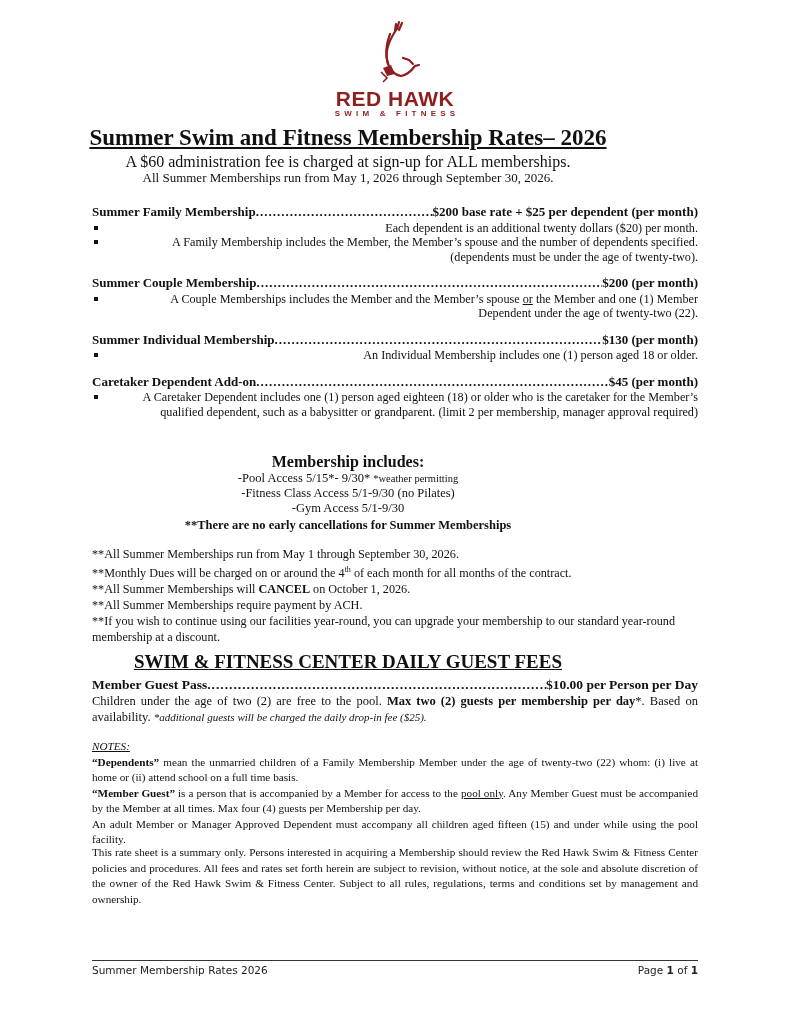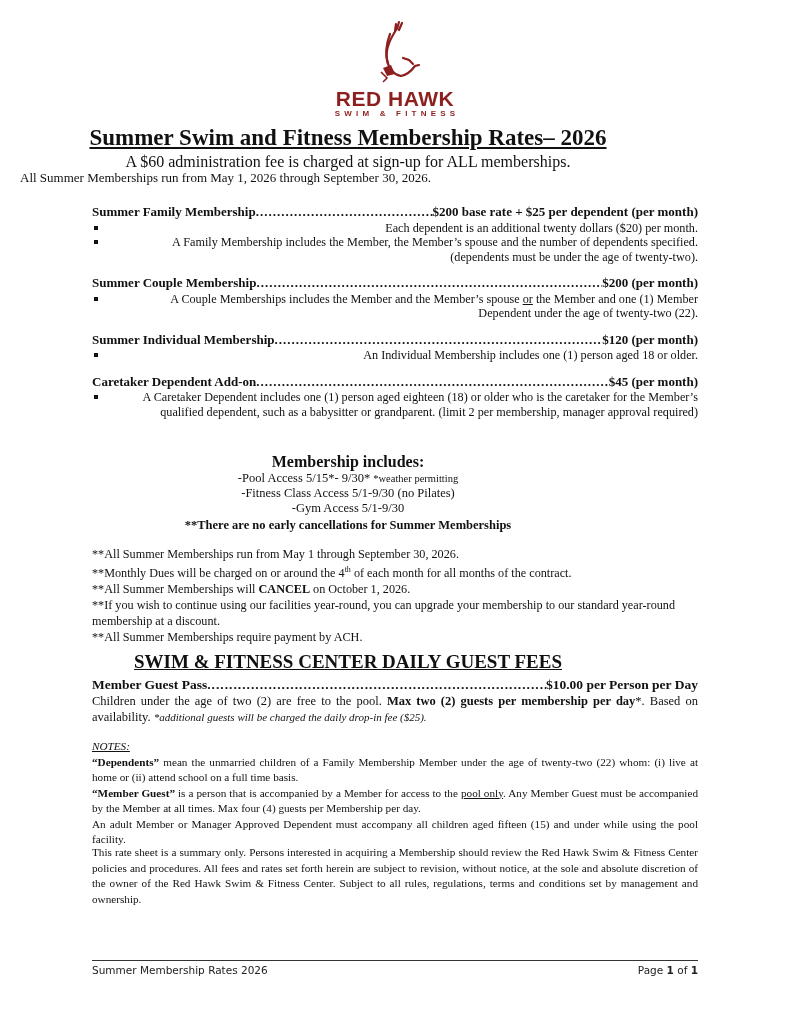--- a/index.html
+++ b/index.html
@@ -12,21 +12,21 @@
   .brand { position: absolute; left: 0; right: 0; top: 68px; text-align: center;
            font-family: "Liberation Sans", "DejaVu Sans", sans-serif; font-weight: 900;
            font-size: 21px; letter-spacing: 0.5px; color: #8e1f1f; line-height: 1; }
   .brand-sub { position: absolute; left: 0; right: 0; top: 90px; text-align: center;
            font-family: "Liberation Sans", "DejaVu Sans", sans-serif; font-weight: 700;
            font-size: 8px; letter-spacing: 4.2px; color: #8e1f1f; line-height: 1; padding-left: 4px; }
 
   .title { position: absolute; left: 0; right: 0; top: 125px; text-align: center;
            font-weight: 700; font-size: 23px; text-decoration: underline; line-height: 1.1; }
   .subtitle1 { position: absolute; left: 0; right: 0; top: 153px; text-align: center; font-size: 16px; line-height: 1.1; }
-  .subtitle2 { position: absolute; left: 0; right: 0; top: 171px; font-size: 13px; line-height: 1.1; margin-left: 20px; }
+  .subtitle2 { position: absolute; left: 0; right: 0; top: 171px; text-align: center; font-size: 13px; line-height: 1.1; }
 
   .content { position: absolute; left: 92px; width: 606px; font-size: 12.2px; line-height: 14.5px; }
   .rate-line { display: flex; align-items: baseline; font-weight: 700; font-size: 13px; white-space: nowrap; overflow: hidden; }
   .rate-line .name { flex: 0 0 auto; }
   .rate-line .dots { flex: 1 1 auto; overflow: hidden; letter-spacing: 1px; }
   .rate-line .dots::after { content: "........................................................................................................................................................................"; }
   .rate-line .price { flex: 0 0 auto; }
   ul.bullets { list-style: none; margin: 1px 0 0 0; padding: 0; }
   ul.bullets li { position: relative; padding-left: 27px; text-align: right; }
   ul.bullets li::before { content: ""; position: absolute; left: 2px; top: 5px; width: 4px; height: 4px; background: #111; }
@@ -104,21 +104,21 @@
       </div>
       <ul class="bullets">
         <li><span>A Couple Memberships includes the Member and the Member’s spouse </span><span class="u">or</span><span> the Member and one (1) Member Dependent under the age of twenty-two (22).</span></li>
       </ul>
     </div>
 
     <div class="section">
       <div class="rate-line">
         <span class="name">Summer Individual Membership </span>
         <span class="dots"></span>
-        <span class="price">$120 (per month)</span>
+        <span class="price">$130 (per month)</span>
       </div>
       <ul class="bullets">
         <li>An Individual Membership includes one (1) person aged 18 or older.</li>
       </ul>
     </div>
 
     <div class="section">
       <div class="rate-line">
         <span class="name">Caretaker Dependent Add-on</span>
         <span class="dots"></span>
@@ -135,22 +135,22 @@
     <div class="item"><span>-Pool Access 5/15*- 9/30* </span><span class="wx">*weather permitting</span></div>
     <div class="item">-Fitness Class Access 5/1-9/30 (no Pilates)</div>
     <div class="item">-Gym Access 5/1-9/30</div>
     <div class="nocancel">**There are no early cancellations for Summer Memberships</div>
   </div>
 
   <div class="notes-list">
     <div>**All Summer Memberships run from May 1 through September 30, 2026.</div>
     <div><span>**Monthly Dues will be charged on or around the 4</span><sup style="font-size:8px;">th</sup><span> of each month for all months of the contract.</span></div>
     <div><span>**All Summer Memberships will </span><span class="b" style="margin-top:48px;">CANCEL</span><span> on October 1, 2026.</span></div>
+    <div>**All Summer Memberships require payment by ACH.</div>
     <div>**If you wish to continue using our facilities year-round, you can upgrade your membership to our standard year-round membership at a discount.</div>
-    <div>**All Summer Memberships require payment by ACH.</div>
   </div>
 
   <div class="guest-title">SWIM &amp; FITNESS CENTER DAILY GUEST FEES</div>
   <div class="guest">
     <div class="rate-line">
       <span class="name">Member Guest Pass </span>
       <span class="dots"></span>
       <span class="price"> $10.00 per Person per Day</span>
     </div>
     <div class="para"><span>Children under the age of two (2) are free to the pool. </span><span class="b">Max two (2) guests per membership per day</span><span>*. Based on availability. </span><span class="i">*additional guests will be charged the daily drop-in fee ($25).</span></div>

